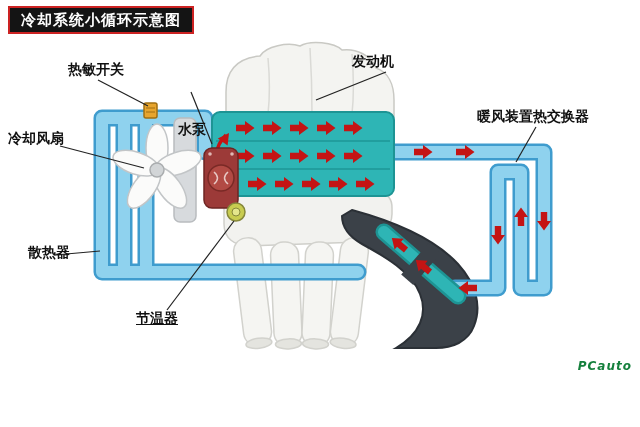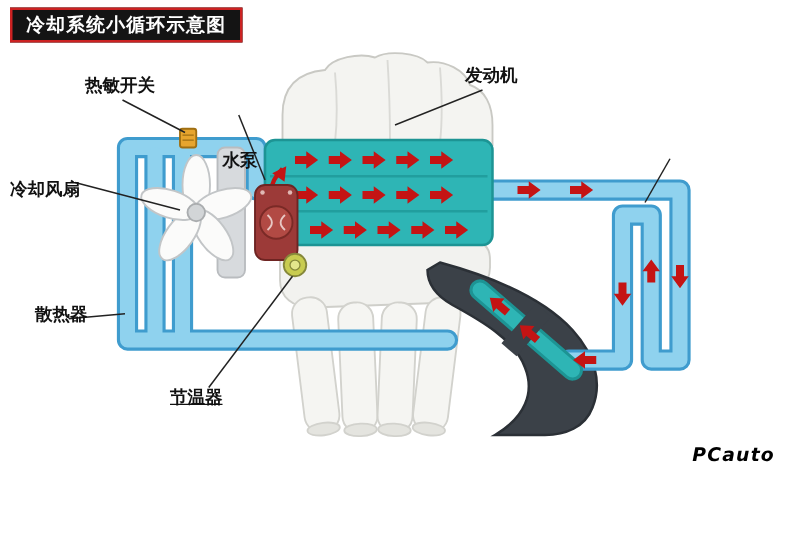--- a/index.html
+++ b/index.html
@@ -12,27 +12,27 @@
     position:absolute;left:8px;top:6px;background:#141414;color:#ffffff;
     border:2px solid #cc2222;padding:3px 11px;font-size:15px;font-weight:bold;
     letter-spacing:1px;line-height:1.2;white-space:nowrap;z-index:5;
   }
   .diagram-label{
     position:absolute;font-size:14px;font-weight:bold;color:#111111;
     white-space:nowrap;z-index:5;line-height:1.1;
   }
   .lbl-thermal{left:44px;top:62px;margin-left:24px;}
   .lbl-pump{left:178px;top:90px;margin-top:32px;}
-  .lbl-engine{left:372px;top:54px;}
+  .lbl-engine{left:352px;top:54px;}
   .lbl-heater{left:477px;top:109px;}
-  .lbl-fan{left:8px;top:145px;}
+  .lbl-fan{left:8px;top:131px;}
   .lbl-radiator{left:28px;top:245px;}
   .lbl-thermostat{left:136px;top:311px;text-decoration:underline;}
   .watermark{
-    position:absolute;right:20px;bottom:8px;color:#000000;font-size:15px;
+    position:absolute;right:8px;bottom:8px;color:#15803d;font-size:12px;
     font-weight:bold;font-style:italic;letter-spacing:1px;z-index:4;
   }
 </style>
 </head>
 <body>
 
 <div class="canvas">
 
   <div class="title-box">冷却系统小循环示意图</div>
 
@@ -176,18 +176,19 @@
       <path d="M536,127 L516,162"></path>
       <path d="M60,146 L144,168"></path>
       <path d="M55,255 L100,251"></path>
       <path d="M167,310 L234,221"></path>
     </g>
   </svg>
 
   <div class="diagram-label lbl-thermal">热敏开关</div>
   <div class="diagram-label lbl-pump">水泵</div>
   <div class="diagram-label lbl-engine">发动机</div>
+  <div class="diagram-label lbl-heater">暖风装置热交换器</div>
   <div class="diagram-label lbl-fan">冷却风扇</div>
   <div class="diagram-label lbl-radiator">散热器</div>
   <div class="diagram-label lbl-thermostat">节温器</div>
 
   <div class="watermark">PCauto</div>
 </div>
 
 </body></html>

